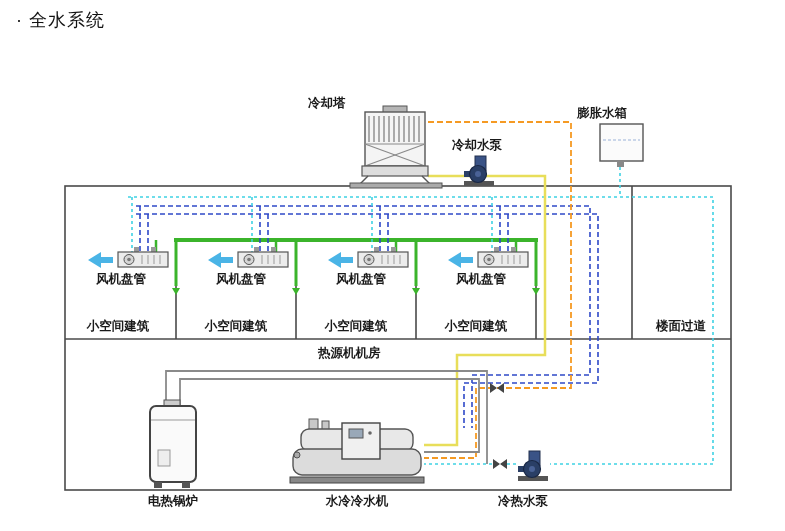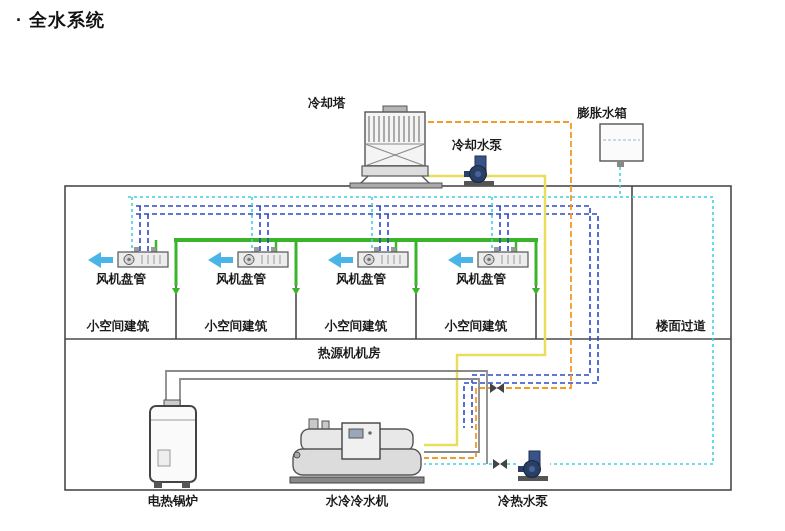--- a/index.html
+++ b/index.html
@@ -1,18 +1,18 @@
 <!DOCTYPE html>
 <html><head>
 <meta charset="utf-8">
 <style>
   html,body{margin:0;padding:0;background:#fff;}
   .stage{position:relative;width:785px;height:531px;background:#fff;overflow:hidden;
          font-family:"Liberation Sans","DejaVu Sans",sans-serif;}
-  .page-title{position:absolute;left:16px;top:8px;font-size:18px;font-weight:700;color:#111;
+  .page-title{position:absolute;left:16px;top:8px;font-size:18px;font-weight:400;color:#111;
               letter-spacing:1px;}
   svg{position:absolute;left:0;top:0;}
   svg text{font-family:"Liberation Sans","DejaVu Sans",sans-serif;font-size:12.5px;font-weight:700;fill:#1a1a1a;}
 </style>
 </head>
 <body>
 
 <div class="stage">
   <div class="page-title">· 全水系统</div>
 

